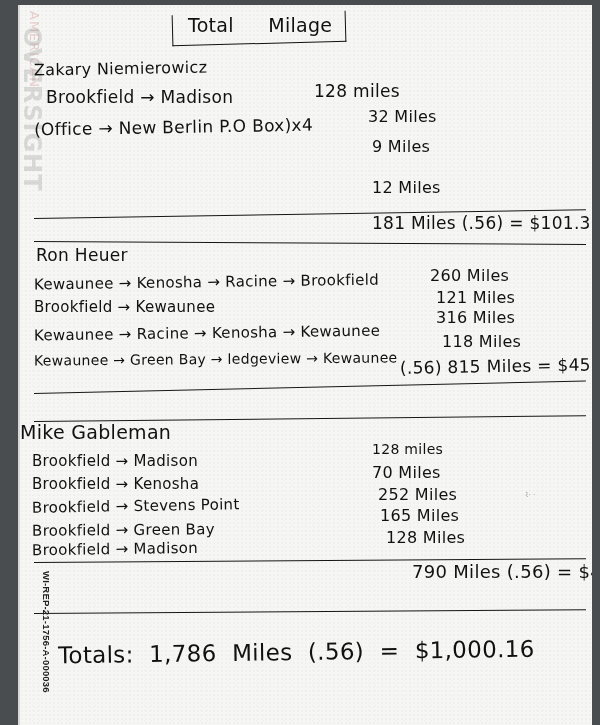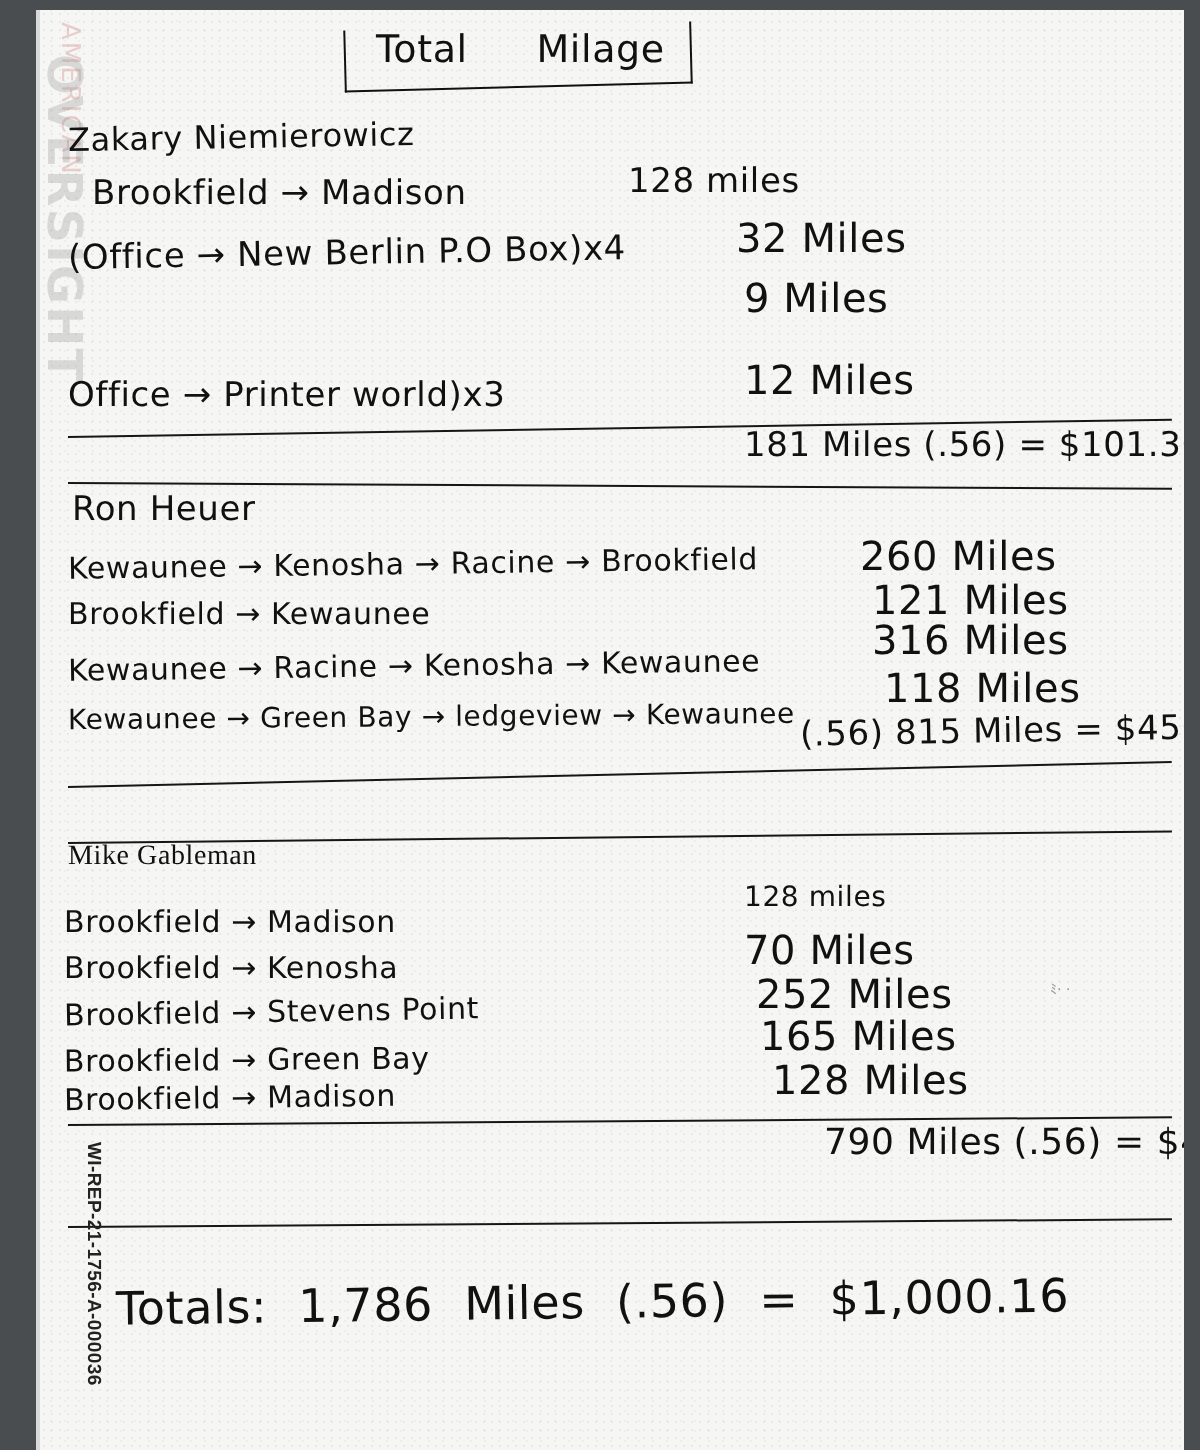--- a/index.html
+++ b/index.html
@@ -29,21 +29,21 @@
   }
   .title-box {
     position:absolute; left:152px; top:8px; width:172px; height:30px;
     border-left:1.5px solid #111; border-right:1.5px solid #111; border-bottom:1.5px solid #111;
     transform:rotate(-1.5deg);
   }
   .title-text { font-size:19px; left:168px; top:9px; word-spacing:28px; }
   .name { font-size:16px; }
   .route { font-size:15px; }
   .route-lg { font-size:17px; }
-  .miles { font-size:20px; }
+  .miles { font-size:16px; }
   .miles-sm { font-size:14px; }
   .subtotal { font-size:17px; }
   .grand { font-size:23px; word-spacing:8px; }
   .rule {
     position:absolute; height:0; border-top:1.6px solid #161616;
     transform-origin:left center;
   }
   .watermark {
     position:absolute; left:8px; top:6px;
     writing-mode:vertical-rl; transform:rotate(0deg);
@@ -77,42 +77,41 @@
 
   <div class="title-box"></div>
   <div class="hw title-text">Total Milage</div>
 
   <div class="hw name" style="left:14px; top:54px; transform:rotate(-1deg);">Zakary Niemierowicz</div>
   <div class="hw route-lg" style="left:26px; top:82px;">Brookfield → Madison</div>
   <div class="hw miles" style="left:294px; top:76px; font-size:17px;">128 miles</div>
   <div class="hw route-lg" style="left:14px; top:112px; transform:rotate(-1deg);">(Office → New Berlin P.O Box)x4</div>
   <div class="hw miles" style="left:348px; top:102px;">32 Miles</div>
   <div class="hw miles" style="left:352px; top:132px;text-align:center;">9 Miles</div>
-  <div class="hw route-lg" style="left:14px; top:183px;">Office → Printer world)x3</div>
   <div class="hw miles" style="left:352px; top:173px;">12 Miles</div>
 
   <div class="rule" style="left:14px; top:213px; width:552px; transform:rotate(-0.9deg);"></div>
   <div class="hw subtotal" style="left:352px; top:208px;">181 Miles (.56) = $101.36</div>
   <div class="rule" style="left:14px; top:236px; width:552px; transform:rotate(0.3deg);"></div>
 
   <div class="hw name" style="left:16px; top:240px; font-size:17px;">Ron Heuer</div>
   <div class="hw route" style="left:14px; top:268px; transform:rotate(-0.8deg);">Kewaunee → Kenosha → Racine → Brookfield</div>
   <div class="hw miles" style="left:410px; top:261px;">260 Miles</div>
   <div class="hw route" style="left:14px; top:293px;">Brookfield → Kewaunee</div>
   <div class="hw miles" style="left:416px; top:283px;">121 Miles</div>
   <div class="hw route" style="left:14px; top:319px; transform:rotate(-0.8deg);">Kewaunee → Racine → Kenosha → Kewaunee</div>
   <div class="hw miles" style="left:416px; top:303px;">316 Miles</div>
   <div class="hw route" style="left:14px; top:346px; transform:rotate(-0.5deg); font-size:14px;">Kewaunee → Green Bay → ledgeview → Kewaunee</div>
   <div class="hw miles" style="left:422px; top:327px;">118 Miles</div>
 
   <div class="rule" style="left:14px; top:388px; width:552px; transform:rotate(-1.3deg);"></div>
   <div class="hw subtotal" style="left:380px; top:351px; transform:rotate(-1deg);">(.56) 815 Miles = $456.</div>
   <div class="rule" style="left:14px; top:416px; width:552px; transform:rotate(-0.6deg);"></div>
 
-  <div class="hw name" style="left:14px; top:416px; font-size:14px;font-family:Liberation Serif, serif;">Mike Gableman</div>
+  <div class="hw name" style="left:0; top:416px; font-size:19px;">Mike Gableman</div>
   <div class="hw route" style="left:12px; top:447px;">Brookfield → Madison</div>
   <div class="hw miles-sm" style="left:352px; top:436px;">128 miles</div>
   <div class="hw route" style="left:12px; top:470px;">Brookfield → Kenosha</div>
   <div class="hw miles" style="left:352px; top:458px;">70 Miles</div>
   <div class="hw route" style="left:12px; top:492px; transform:rotate(-1deg);">Brookfield → Stevens Point</div>
   <div class="hw miles" style="left:358px; top:480px;">252 Miles</div>
   <div class="hw route" style="left:12px; top:516px; transform:rotate(-0.5deg);">Brookfield → Green Bay</div>
   <div class="hw miles" style="left:360px; top:501px;">165 Miles</div>
   <div class="hw route" style="left:12px; top:535px; transform:rotate(-0.8deg);">Brookfield → Madison</div>
   <div class="hw miles" style="left:366px; top:523px;">128 Miles</div>

